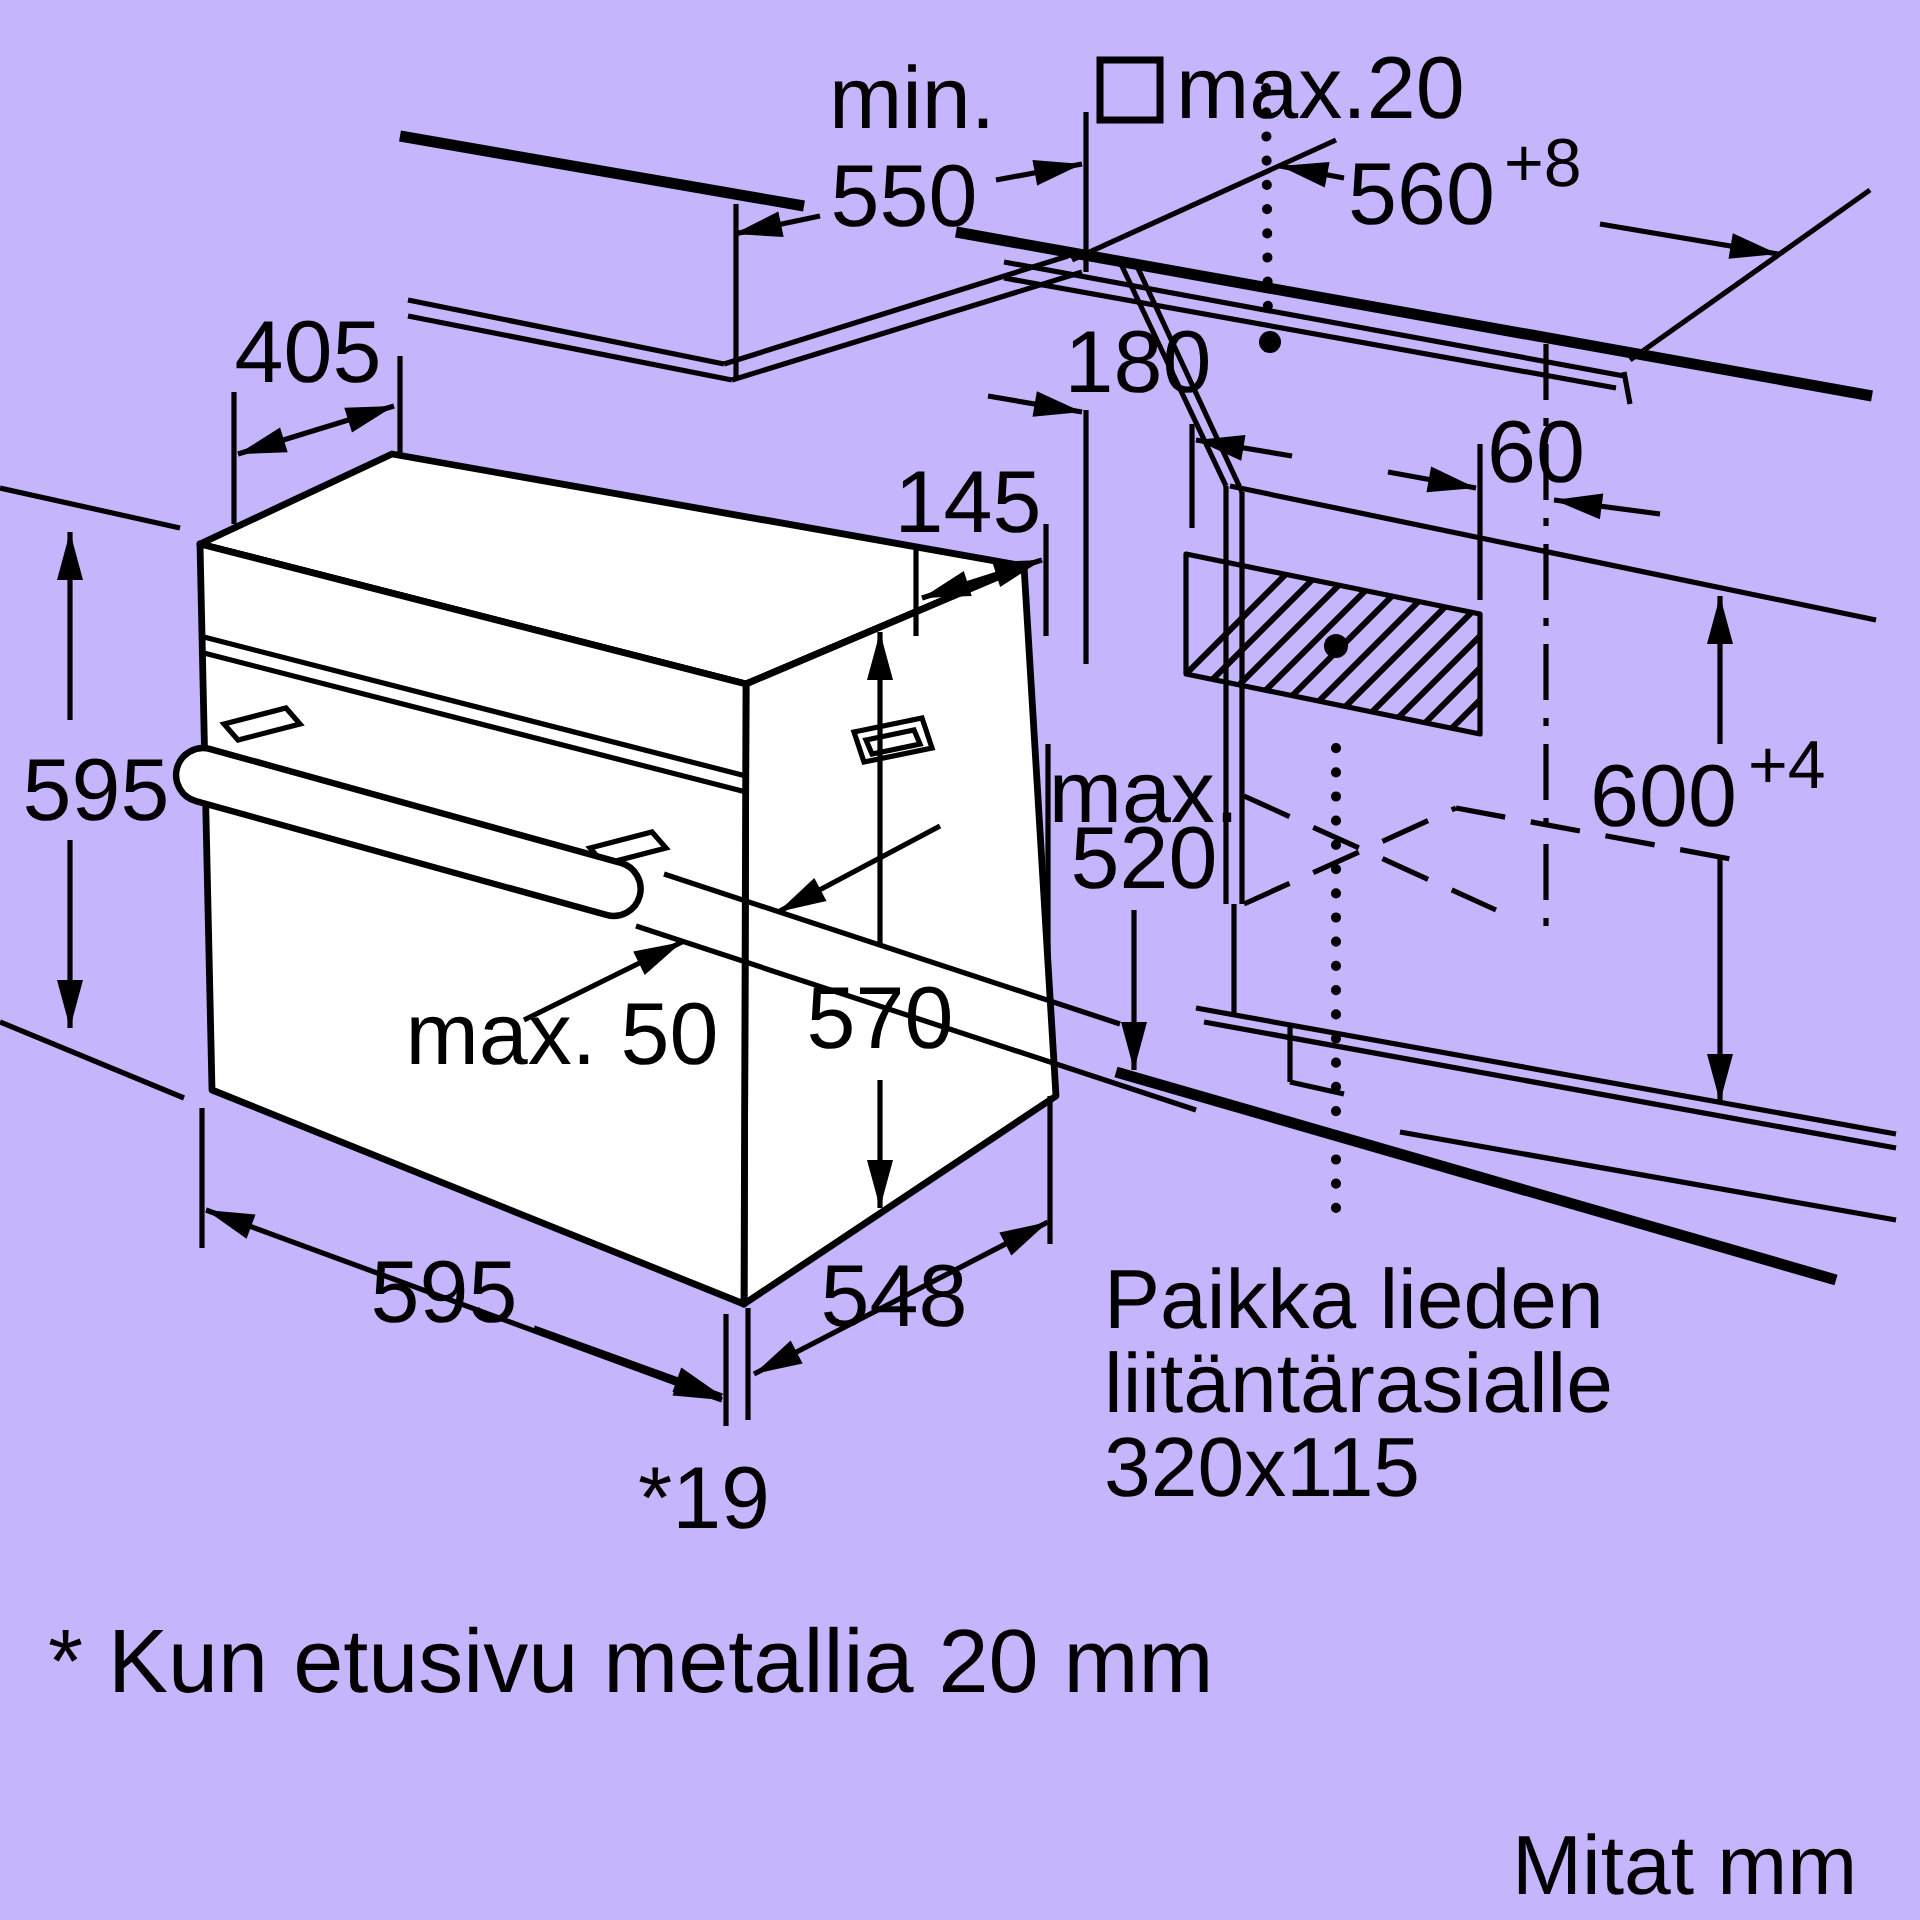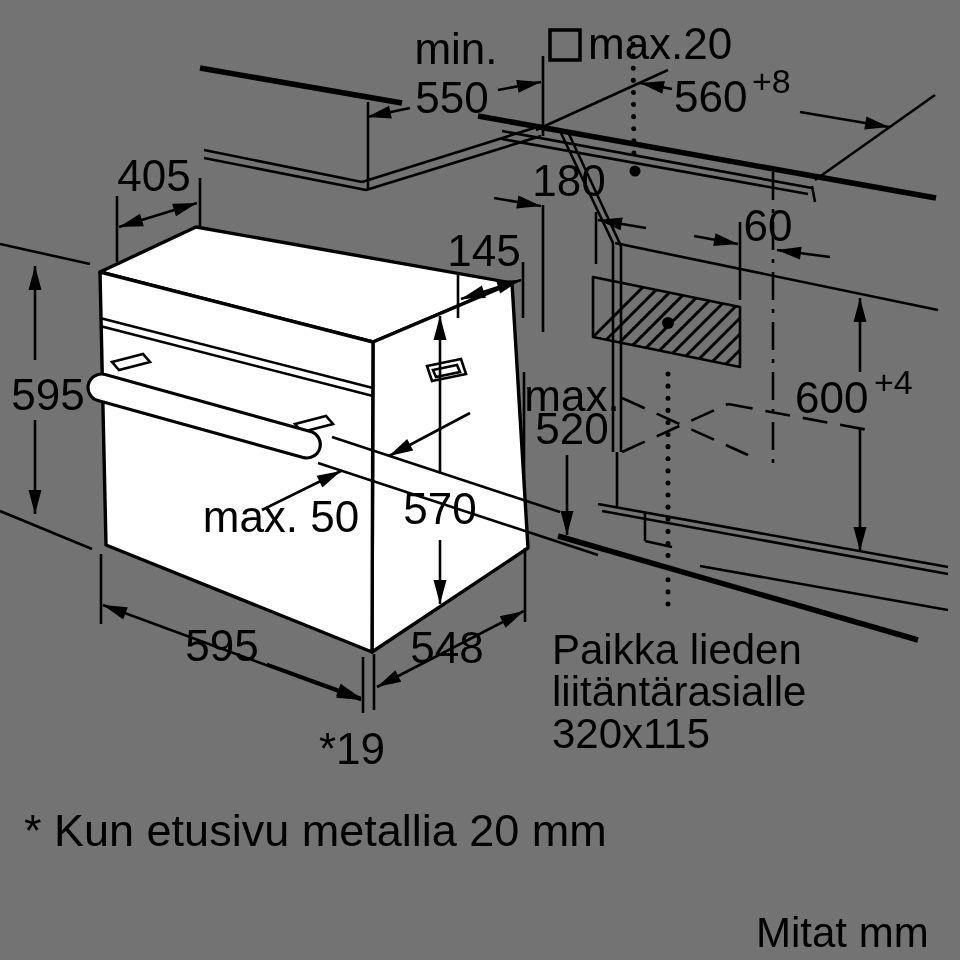--- a/index.html
+++ b/index.html
@@ -1,16 +1,16 @@
 <!DOCTYPE html>
 <html><head>
 <meta charset="utf-8">
 <style>
   html,body{margin:0;padding:0;background:#ffffff;}
-  .stage{width:960px;height:960px;background:#737373;position:relative;overflow:hidden;}
+  .stage{width:960px;height:960px;background:#c4b5fd;position:relative;overflow:hidden;}
   svg{display:block;}
   svg text{font-family:"Liberation Sans","DejaVu Sans",sans-serif;fill:#000;}
   .dim{font-size:44px;}
   .dim-s{font-size:34px;}
   .note{font-size:42px;}
   .foot{font-size:45px;}
   .ln{stroke:#000;stroke-width:2.6;fill:none;stroke-linejoin:round;}
   .ln-th{stroke:#000;stroke-width:5.5;fill:none;}
   .ln-ov{stroke:#000;stroke-width:3.4;fill:#fff;stroke-linejoin:round;}
   .ln-ov2{stroke:#000;stroke-width:2.6;fill:none;}

